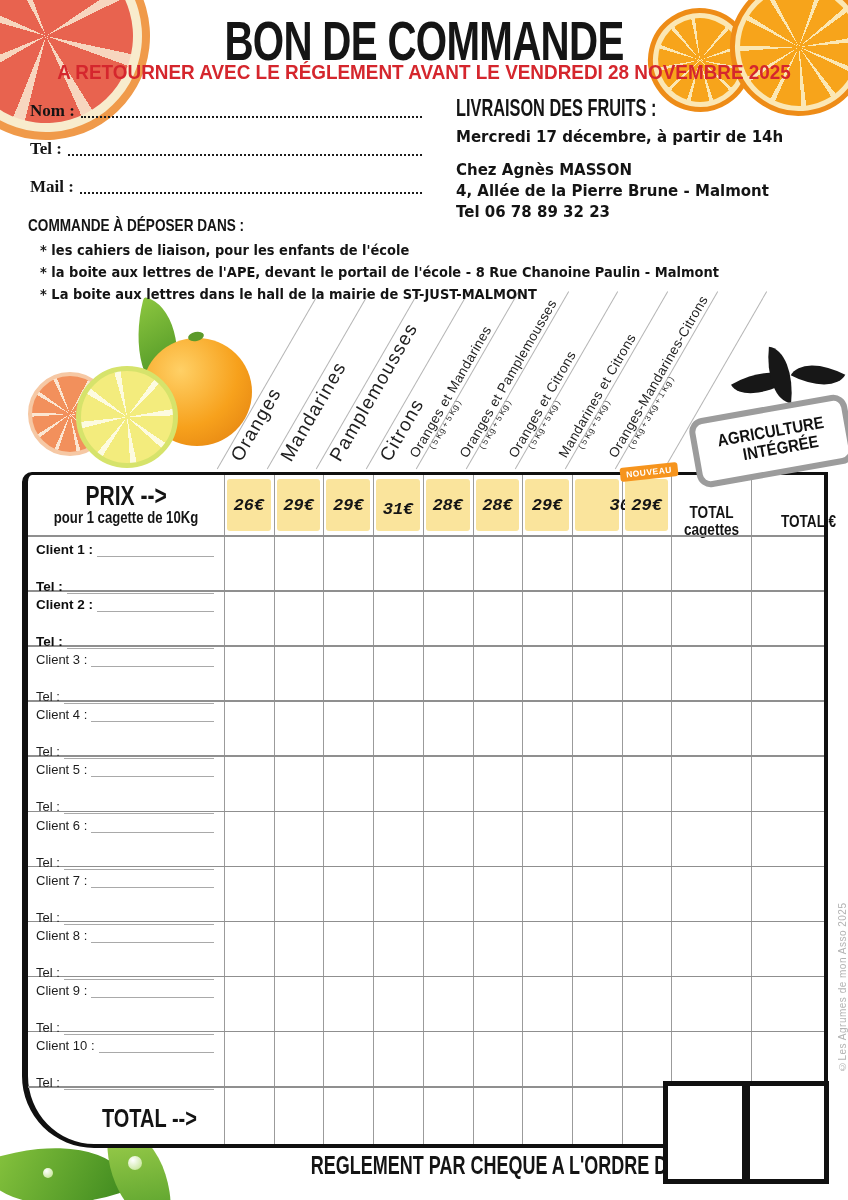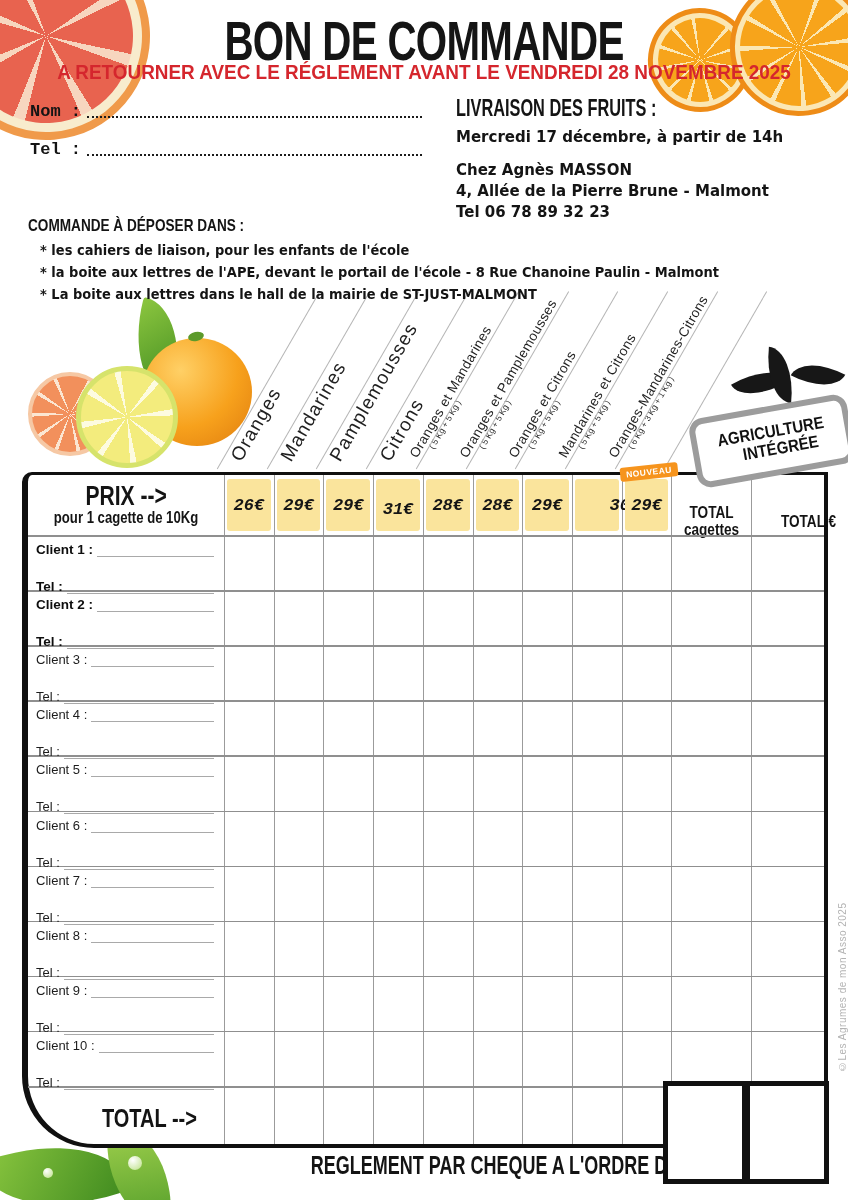--- a/index.html
+++ b/index.html
@@ -5,21 +5,21 @@
   html,body{margin:0;padding:0;background:#e8e8e8;}
   #page{position:relative;width:848px;height:1200px;margin:0 auto;background:#fff;overflow:hidden;
         font-family:"Liberation Sans",sans-serif;color:#141414;}
   
   #titlewrap{position:absolute;left:0;top:8px;width:848px;text-align:center;z-index:4;}
   #title{font-size:56px;font-weight:800;letter-spacing:-1px;transform:scaleX(.72);transform-origin:center;white-space:nowrap;color:#151515;}
   #subtitlewrap{position:absolute;left:0;top:60px;width:848px;text-align:center;z-index:4;}
   #subtitle{font-size:21px;font-weight:800;color:#d5262d;transform:scaleX(.9);transform-origin:center;white-space:nowrap;}
   
   #contact{position:absolute;left:30px;top:100px;width:392px;z-index:4;}
-  .dotrow{display:flex;align-items:flex-end;margin-bottom:17px;font-family:Liberation Mono, monospace;}
+  .dotrow{display:flex;align-items:flex-end;margin-bottom:17px;font-family:Liberation Serif, serif;}
   .dotrow .lbl{font-size:17px;font-weight:700;margin-right:6px;white-space:nowrap;}
   .dots{flex:1;border-bottom:2.6px dotted #1b1b1b;height:16px;margin-bottom:3px;}
   
   #delivery{position:absolute;left:456px;top:94px;width:380px;z-index:4;}
   #delivery .head{font-size:24px;font-weight:800;transform:scaleX(.68);transform-origin:left;white-space:nowrap;letter-spacing:0;}
   #delivery .body{font-family:"DejaVu Sans",sans-serif;font-size:15px;font-weight:700;line-height:21px;}
   #delivery .dateline{margin-top:5px;margin-bottom:12px;}
   
   #dropoff{position:absolute;left:28px;top:216px;width:800px;z-index:4;}
   #dropoff .head{font-size:17px;font-weight:800;transform:scaleX(.8);transform-origin:left;white-space:nowrap;}
@@ -120,20 +120,24 @@
       <div id="subtitle">A RETOURNER AVEC LE RÉGLEMENT AVANT LE VENDREDI 28 NOVEMBRE 2025</div>
     </div>
 
   <div id="contact">
     <div class="dotrow">
       <span class="lbl">Nom :</span>
       <div class="dots"></div>
     </div>
     <div class="dotrow">
       <span class="lbl">Tel :</span>
+      <div class="dots"></div>
+    </div>
+    <div class="dotrow">
+      <span class="lbl">Mail :</span>
       <div class="dots"></div>
     </div>
   </div>
 
   <div id="delivery">
     <div class="head">LIVRAISON DES FRUITS :</div>
     <div class="body dateline">Mercredi 17 décembre, à partir de 14h</div>
     <div class="body">Chez Agnès MASSON</div>
     <div class="body">4, Allée de la Pierre Brune - Malmont</div>
     <div class="body">Tel 06 78 89 32 23</div>

